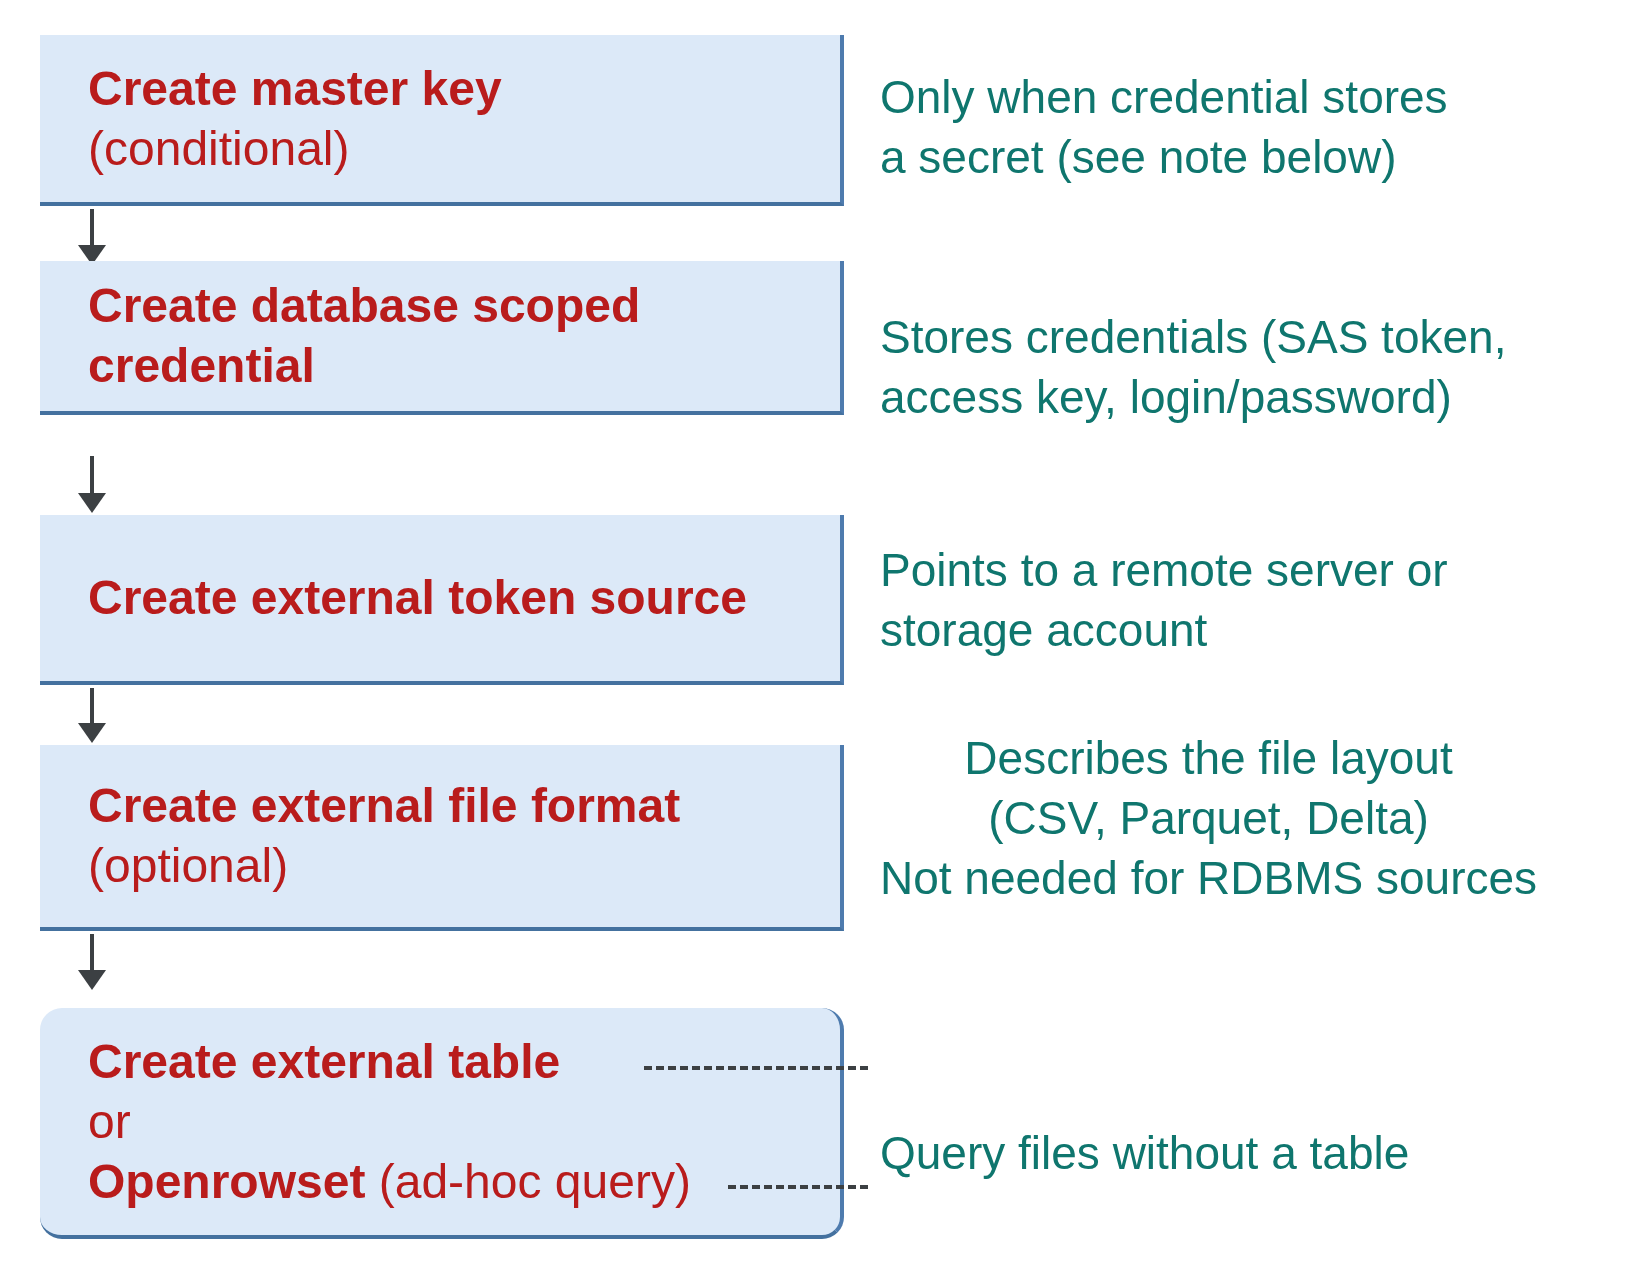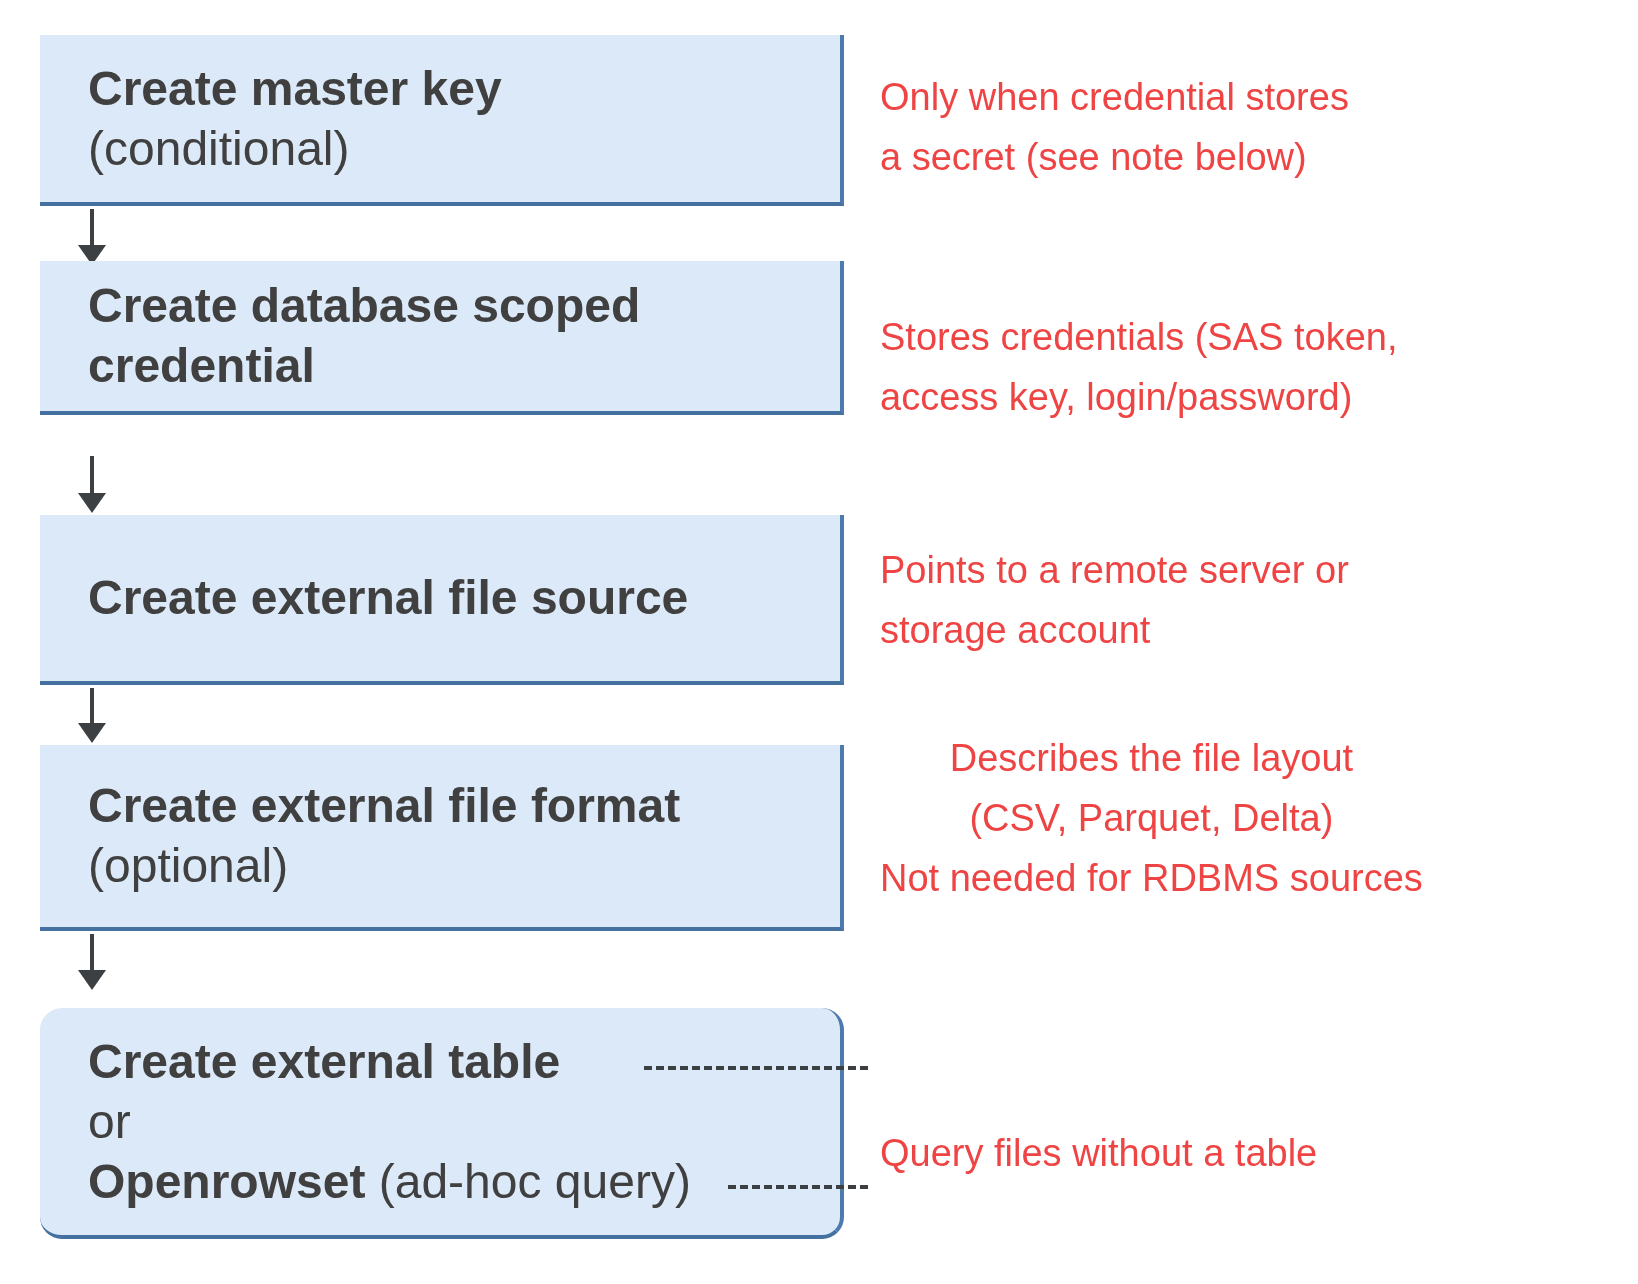--- a/index.html
+++ b/index.html
@@ -23,21 +23,21 @@
     width: 804px;
     background: #dce9f8;
     border-right: 4px solid #4e7bae;
     border-bottom: 4px solid #44719f;
     display: flex;
     flex-direction: column;
     justify-content: center;
     padding-left: 48px;
     font-size: 48px;
     line-height: 60px;
-    color: #404040;
+    color: #b91c1c;
   }
   .box .t { font-weight: 700; }
   .box .r { font-weight: 400; }
 
   #box1 { top: 35px;   height: 171px; }
   #box2 { top: 261px;  height: 154px; }
   #box3 { top: 515px;  height: 170px; }
   #box4 { top: 745px;  height: 186px; }
   #box5 { top: 1008px; height: 231px; border-radius: 22px; }
 
@@ -74,24 +74,24 @@
     border-top: 4px dashed #3c4043;
     z-index: 2;
   }
   #dash1 { top: 1066px; left: 644px; width: 224px; }
   #dash2 { top: 1185px; left: 728px; width: 140px; }
 
   
   .note {
     position: absolute;
     left: 880px;
-    font-size: 38px;
+    font-size: 46px;
     line-height: 60px;
     font-weight: 400;
-    color: #ef4444;
+    color: #0f766e;
     white-space: nowrap;
   }
   #note1 { top: 67px; }
   #note2 { top: 307px; }
   #note3 { top: 540px; }
   #note4 { top: 728px; text-align: center; }
   #note5 { top: 1038px; }
   #note6 { top: 1123px; }
 </style>
 </head>
@@ -113,21 +113,21 @@
     <div class="t">Create database scoped</div>
     <div class="t">credential</div>
   </div>
 
   <div class="arrow" id="arrow2">
     <div class="shaft"></div>
     <div class="head"></div>
   </div>
 
   <div class="box" id="box3">
-    <div class="t">Create external file source</div>
+    <div class="t">Create external token source</div>
   </div>
 
   <div class="arrow" id="arrow3">
     <div class="shaft"></div>
     <div class="head"></div>
   </div>
 
   <div class="box" id="box4">
     <div class="t">Create external file format</div>
     <div class="r">(optional)</div>

